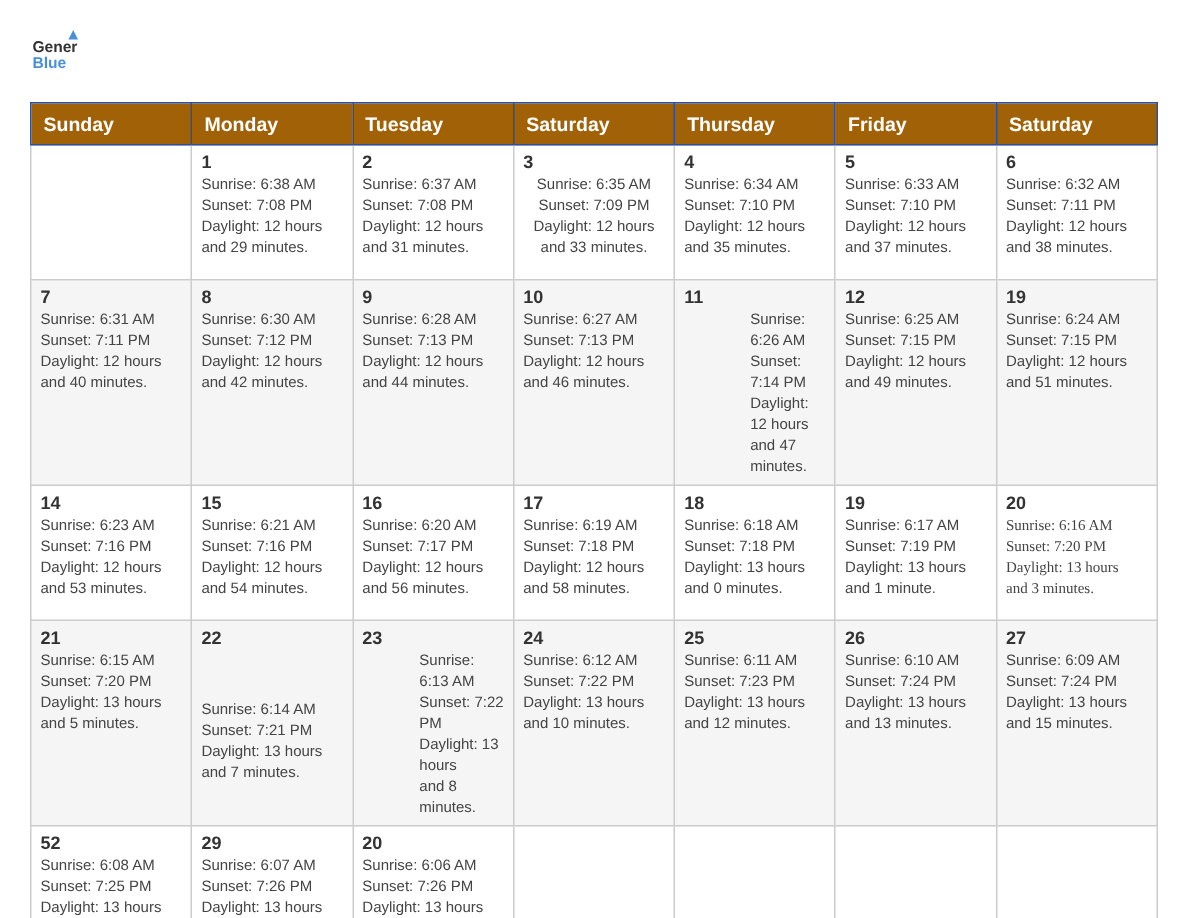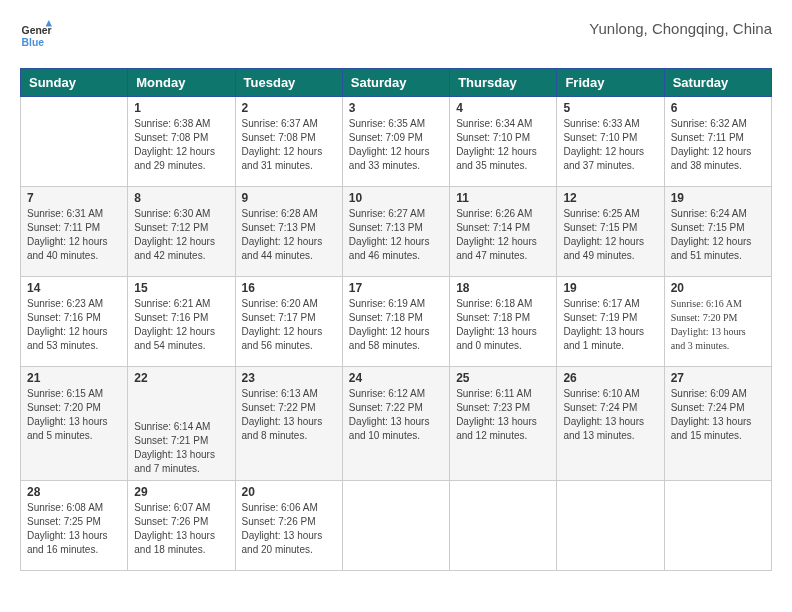--- a/index.html
+++ b/index.html
@@ -36,21 +36,21 @@
     .location {
       font-size: 15px;
       color: #555;
     }
     table {
       width: 100%;
       border-collapse: collapse;
       font-size: 11px;
     }
     thead tr th {
-      background-color: #0f766e;
+      background-color: #a16207;
       color: #fff;
       padding: 6px 8px;
       text-align: left;
       font-size: 13px;
       font-weight: bold;
       border: 1px solid #2a50a0;
     }
     tbody tr td {
       border: 1px solid #ccc;
       vertical-align: top;
@@ -86,21 +86,20 @@
 
 <div class="header">
   <div class="logo">
     <svg class="logo-icon" viewBox="0 0 40 40" xmlns="http://www.w3.org/2000/svg">
       <text x="2" y="18" font-size="13" font-weight="bold" fill="#333">General</text>
       <text x="2" y="32" font-size="13" font-weight="bold" fill="#4a90d9">Blue</text>
       <polygon points="32,8 40,8 36,0" fill="#4a90d9"></polygon>
     </svg>
   </div>
   <div class="title-block">
-    <div class="location">Yunlong, Chongqing, China</div>
   </div>
 </div>
 
 <table>
   <thead>
     <tr>
     <th>Sunday</th>
         <th>Monday</th>
         <th>Tuesday</th>
         <th>Saturday</th>
@@ -121,21 +120,21 @@
         </td>
         <td>
           <span class="day-num">2</span>
           <div class="day-info" style="white-space: pre-line;">Sunrise: 6:37 AM
 Sunset: 7:08 PM
 Daylight: 12 hours
 and 31 minutes.</div>
         </td>
         <td>
           <span class="day-num">3</span>
-          <div class="day-info" style="white-space: pre-line;">Sunrise: 6:35 AM
+          <div class="day-info" style="white-space: pre-line; text-align: center;">Sunrise: 6:35 AM
 Sunset: 7:09 PM
 Daylight: 12 hours
 and 33 minutes.</div>
         </td>
         <td>
           <span class="day-num">4</span>
           <div class="day-info" style="white-space: pre-line;">Sunrise: 6:34 AM
 Sunset: 7:10 PM
 Daylight: 12 hours
 and 35 minutes.</div>
@@ -179,21 +178,21 @@
         </td>
         <td>
           <span class="day-num">10</span>
           <div class="day-info" style="white-space: pre-line;">Sunrise: 6:27 AM
 Sunset: 7:13 PM
 Daylight: 12 hours
 and 46 minutes.</div>
         </td>
         <td>
           <span class="day-num">11</span>
-          <div class="day-info" style="white-space: pre-line;">Sunrise: 6:26 AM
+          <div class="day-info" style="white-space: pre-line; margin-left: 44px;">Sunrise: 6:26 AM
 Sunset: 7:14 PM
 Daylight: 12 hours
 and 47 minutes.</div>
         </td>
         <td>
           <span class="day-num">12</span>
           <div class="day-info" style="white-space: pre-line;">Sunrise: 6:25 AM
 Sunset: 7:15 PM
 Daylight: 12 hours
 and 49 minutes.</div>
@@ -267,21 +266,21 @@
         </td>
         <td>
           <span class="day-num">22</span>
           <div class="day-info" style="white-space: pre-line; margin-top: 35px;">Sunrise: 6:14 AM
 Sunset: 7:21 PM
 Daylight: 13 hours
 and 7 minutes.</div>
         </td>
         <td>
           <span class="day-num">23</span>
-          <div class="day-info" style="white-space: pre-line;">Sunrise: 6:13 AM
+          <div class="day-info" style="white-space: pre-line; margin-left: 38px;">Sunrise: 6:13 AM
 Sunset: 7:22 PM
 Daylight: 13 hours
 and 8 minutes.</div>
         </td>
         <td>
           <span class="day-num">24</span>
           <div class="day-info" style="white-space: pre-line;">Sunrise: 6:12 AM
 Sunset: 7:22 PM
 Daylight: 13 hours
 and 10 minutes.</div>
@@ -303,21 +302,21 @@
         <td>
           <span class="day-num">27</span>
           <div class="day-info" style="white-space: pre-line;">Sunrise: 6:09 AM
 Sunset: 7:24 PM
 Daylight: 13 hours
 and 15 minutes.</div>
         </td>
       </tr>
       <tr>
         <td>
-          <span class="day-num">28</span>
+          <span class="day-num">52</span>
           <div class="day-info" style="white-space: pre-line;">Sunrise: 6:08 AM
 Sunset: 7:25 PM
 Daylight: 13 hours
 and 16 minutes.</div>
         </td>
         <td>
           <span class="day-num">29</span>
           <div class="day-info" style="white-space: pre-line;">Sunrise: 6:07 AM
 Sunset: 7:26 PM
 Daylight: 13 hours

